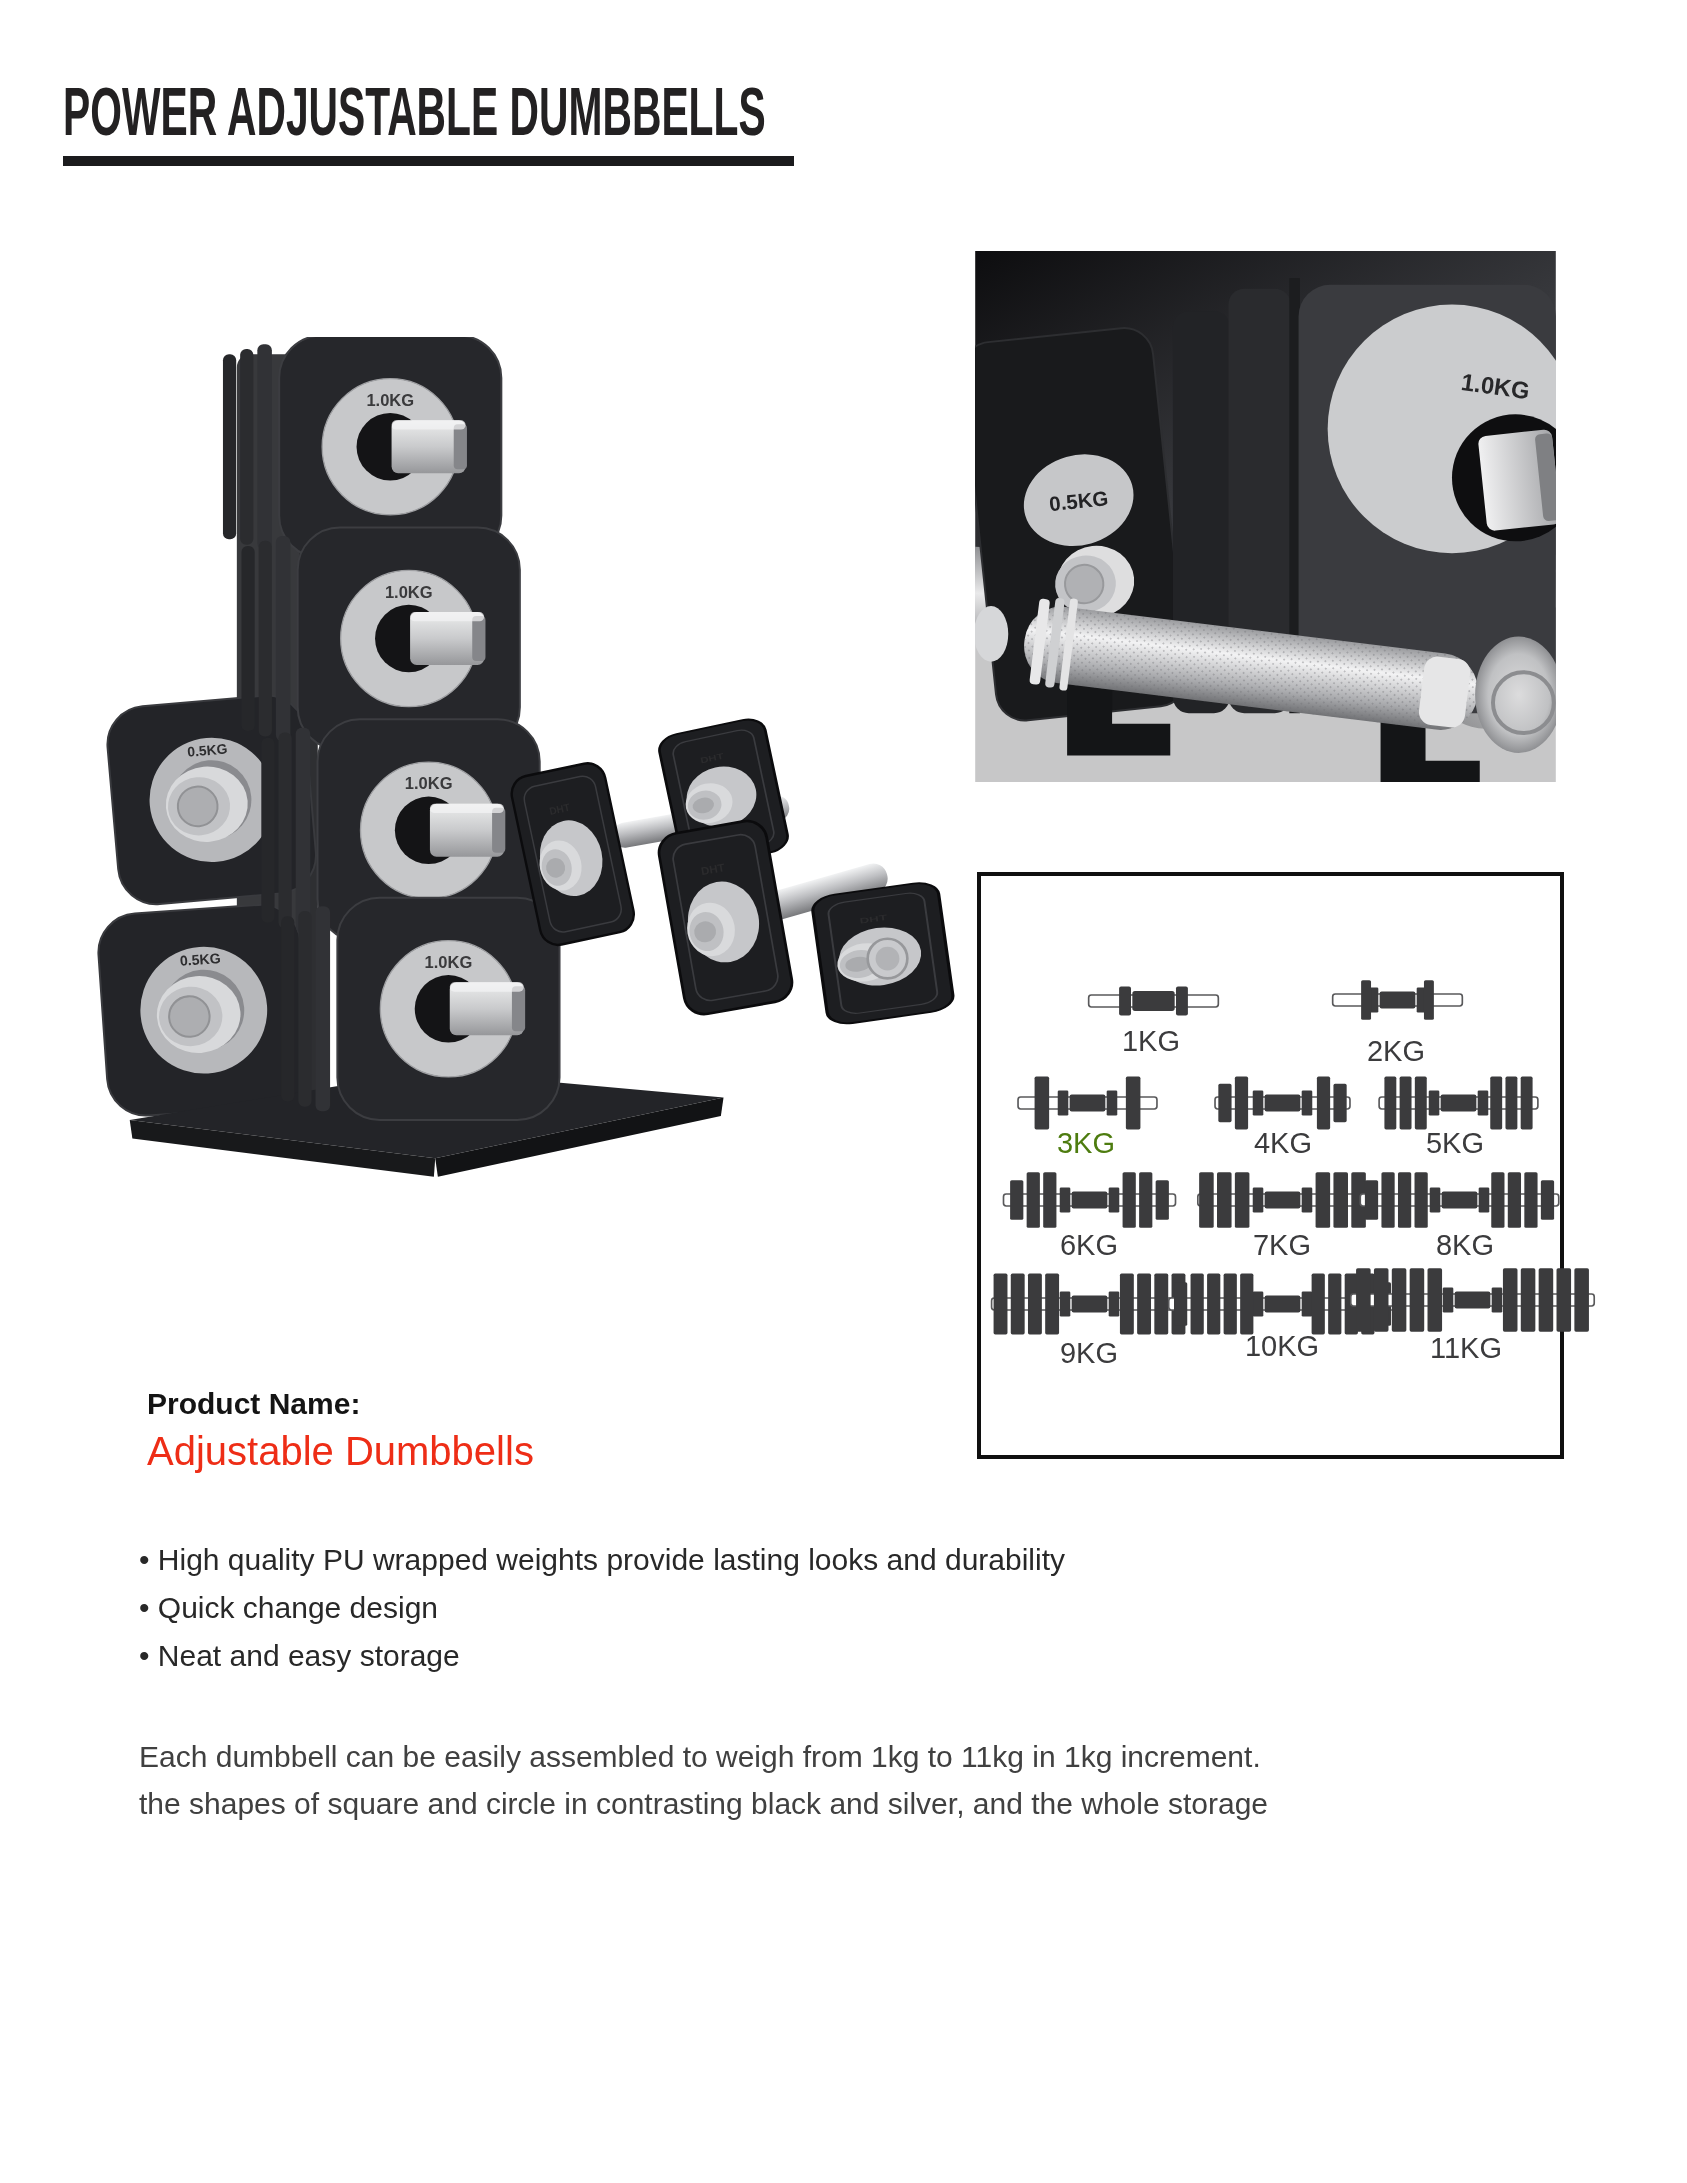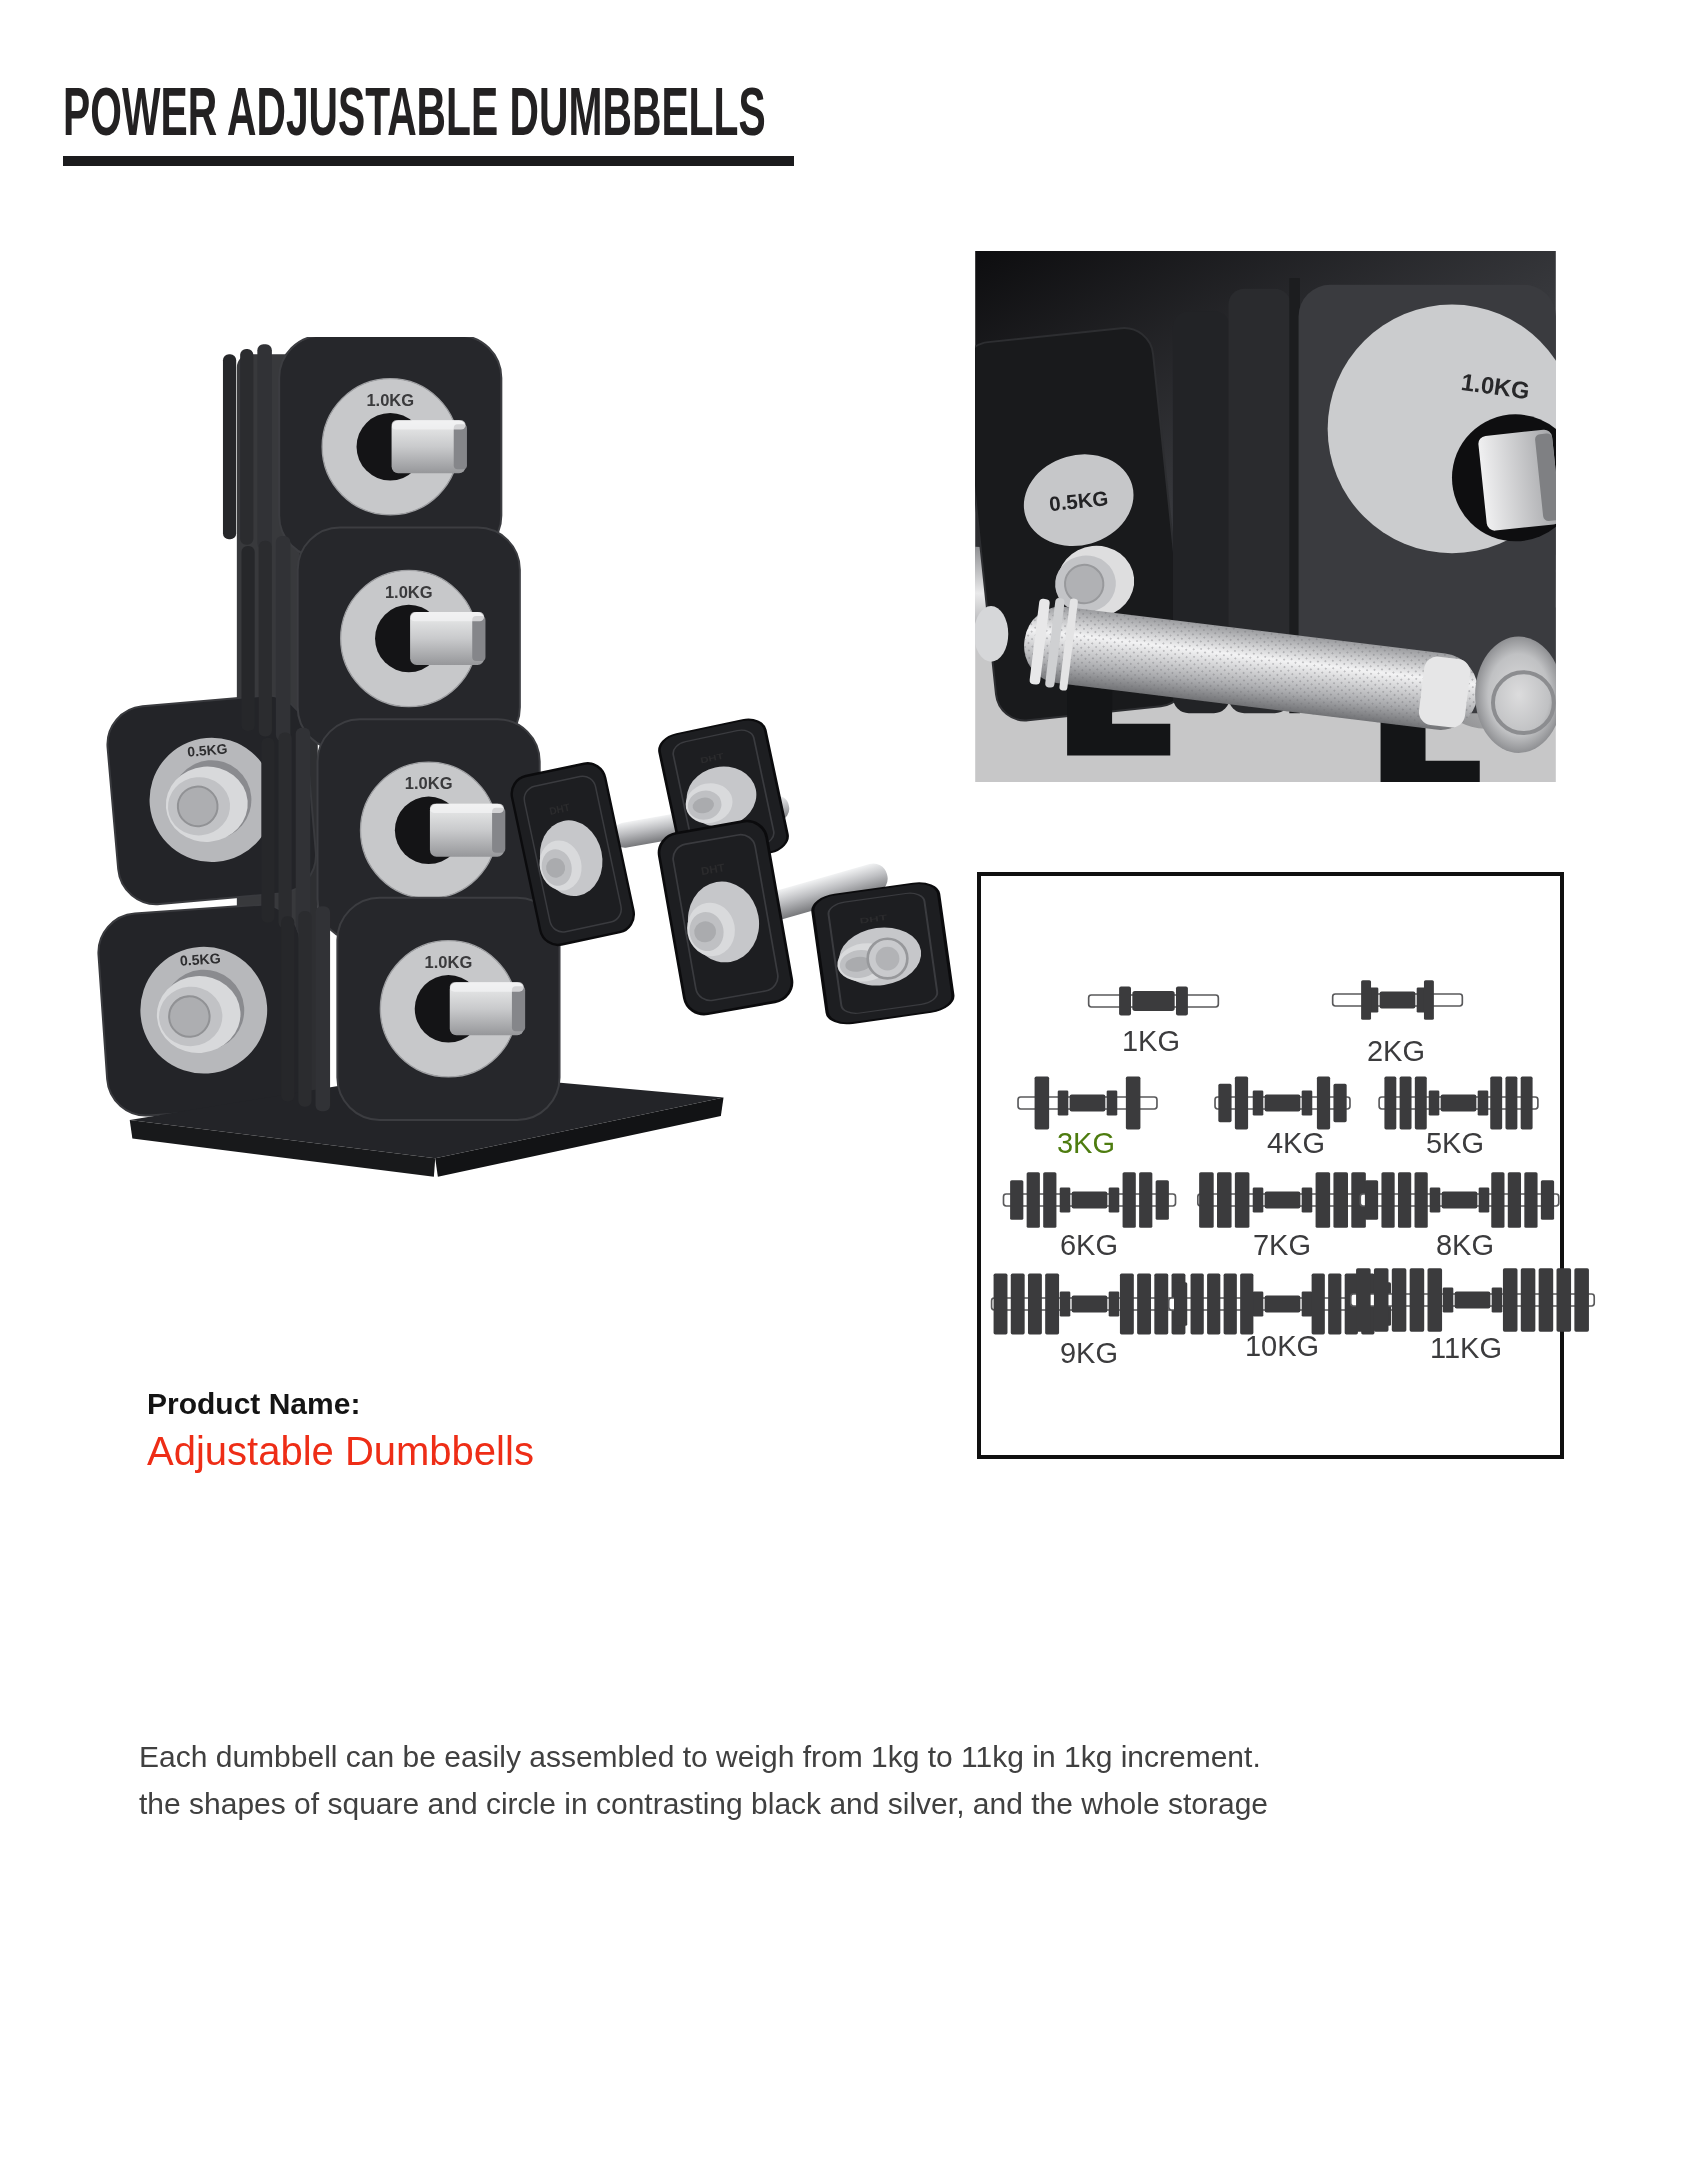--- a/index.html
+++ b/index.html
@@ -217,21 +217,21 @@
       <svg width="265" height="86" viewBox="-200 -65 400 130" style="position: absolute; left: 169px; top: 184px;">
         <rect x="-102" y="-9" width="204" height="18" rx="4" fill="#ffffff" stroke="#59595b" stroke-width="2.5"></rect>
         <rect x="-27" y="-13" width="54" height="26" rx="3" fill="#3b3b3d"></rect>
         <rect x="-45" y="-19" width="16" height="38" rx="2" fill="#3b3b3d"></rect>
         <rect x="29" y="-19" width="16" height="38" rx="2" fill="#3b3b3d"></rect>
         <rect x="52" y="-40" width="20" height="80" rx="2.5" fill="#3b3b3d"></rect>
         <rect x="-72" y="-40" width="20" height="80" rx="2.5" fill="#3b3b3d"></rect>
         <rect x="77" y="-29" width="20" height="58" rx="2.5" fill="#3b3b3d"></rect>
         <rect x="-97" y="-29" width="20" height="58" rx="2.5" fill="#3b3b3d"></rect>
       </svg>
-      <div class="diagram-label" style="left: 315px; top: 267px; color: rgb(59, 59, 61);">4KG</div>
+      <div class="diagram-label" style="left: 302px; top: 267px; color: rgb(59, 59, 61);">4KG</div>
       <svg width="265" height="86" viewBox="-200 -65 400 130" style="position: absolute; left: 345px; top: 184px;">
         <rect x="-120" y="-9" width="240" height="18" rx="4" fill="#ffffff" stroke="#59595b" stroke-width="2.5"></rect>
         <rect x="-27" y="-13" width="54" height="26" rx="3" fill="#3b3b3d"></rect>
         <rect x="-45" y="-19" width="16" height="38" rx="2" fill="#3b3b3d"></rect>
         <rect x="29" y="-19" width="16" height="38" rx="2" fill="#3b3b3d"></rect>
         <rect x="48" y="-40" width="18" height="80" rx="2.5" fill="#3b3b3d"></rect>
         <rect x="-66" y="-40" width="18" height="80" rx="2.5" fill="#3b3b3d"></rect>
         <rect x="71" y="-40" width="18" height="80" rx="2.5" fill="#3b3b3d"></rect>
         <rect x="-89" y="-40" width="18" height="80" rx="2.5" fill="#3b3b3d"></rect>
         <rect x="94" y="-40" width="18" height="80" rx="2.5" fill="#3b3b3d"></rect>
@@ -326,20 +326,25 @@
         <rect x="-149" y="-48" width="22" height="96" rx="2.5" fill="#3b3b3d"></rect>
         <rect x="154" y="-48" width="22" height="96" rx="2.5" fill="#3b3b3d"></rect>
         <rect x="-176" y="-48" width="22" height="96" rx="2.5" fill="#3b3b3d"></rect>
       </svg>
       <div class="diagram-label" style="left: 485px; top: 472px; color: rgb(59, 59, 61);">11KG</div>
     </div>
 
   <div class="product-label">Product Name:</div>
   <div class="product-name" style="color: rgb(238, 45, 22);">Adjustable Dumbbells</div>
 
+  <div class="features">
+      <div>• High quality PU wrapped weights provide lasting looks and durability</div>
+      <div>• Quick change design</div>
+      <div>• Neat and easy storage</div>
+    </div>
 
   <div class="description">
       <div>Each dumbbell can be easily assembled to weigh from 1kg to 11kg in 1kg increment.</div>
       <div>the shapes of square and circle in contrasting black and silver, and the whole storage</div>
     </div>
 
 </div>
 
 
 </body></html>

